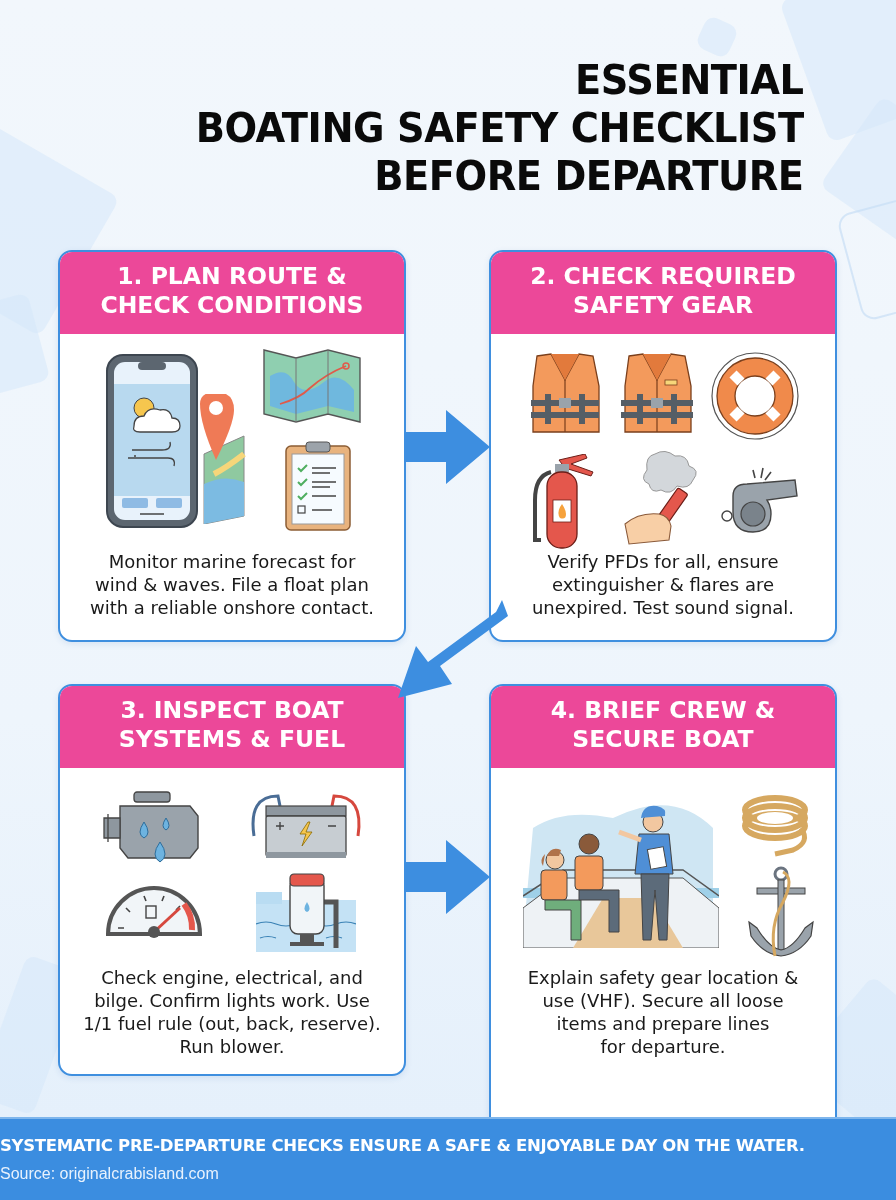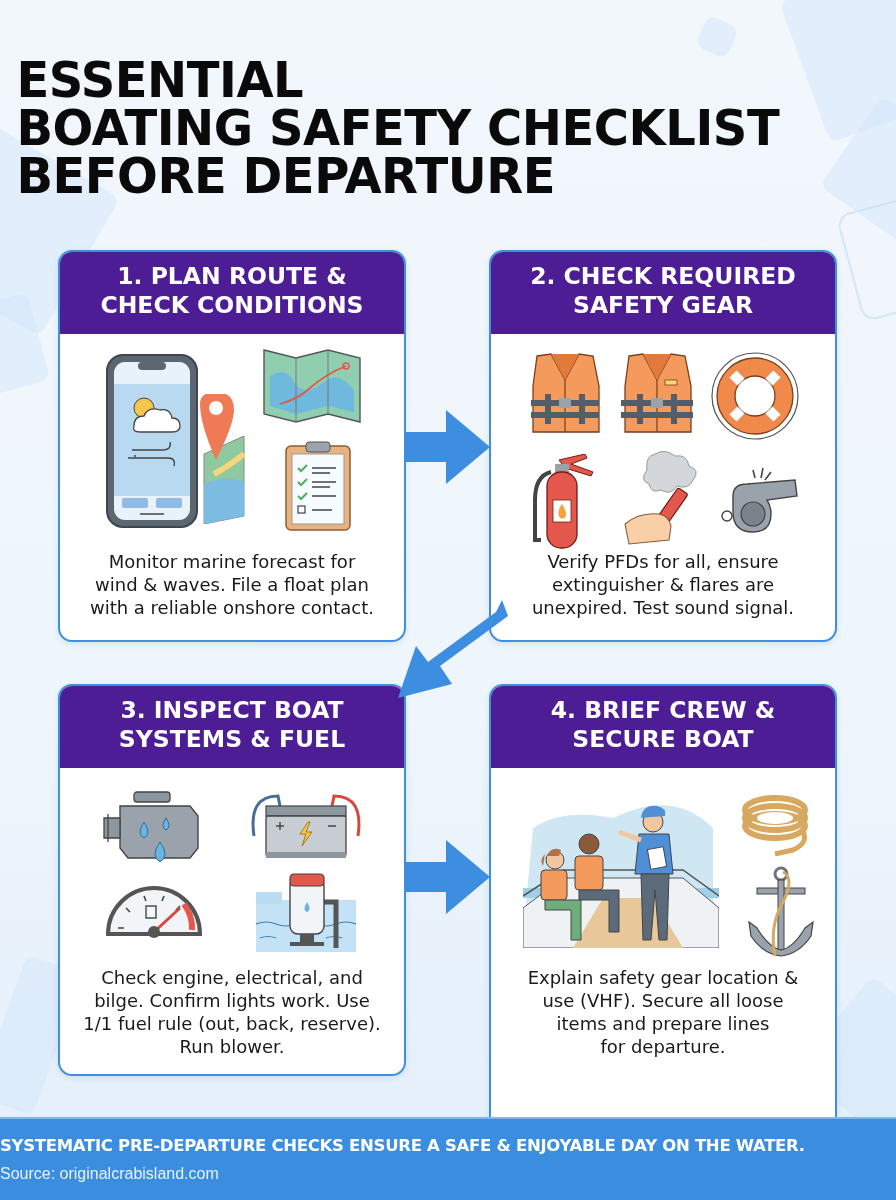--- a/index.html
+++ b/index.html
@@ -7,33 +7,33 @@
   body {
     position: relative;
     background: linear-gradient(180deg, #f2f7fc 0%, #eef5fc 60%, #e3effb 100%);
     font-family: "Liberation Sans", "DejaVu Sans", sans-serif;
     color: #111;
   }
   .bg-shape { position: absolute; background: #d6e8f9; opacity: .55; border-radius: 10px; }
   .bg-outline { position: absolute; border: 2px solid #c8def5; border-radius: 14px; opacity: .7; }
 
   .title {
-    position: absolute; left: 0; top: 56px; width: 820px; text-align: left;
+    position: absolute; left: 0; top: 56px; width: 820px; text-align: right;
     font-family: "DejaVu Sans", sans-serif; font-weight: 900;
-    font-size: 50px; line-height: 48px; letter-spacing: -0.5px; color: #0a0a0a;
+    font-size: 40px; line-height: 48px; letter-spacing: -0.5px; color: #0a0a0a;
   }
   .title div { transform: scaleX(0.96); }
 
   .card {
     position: absolute; width: 348px; background: #fff;
     border: 2.5px solid #3f8fdf; border-radius: 14px; overflow: hidden;
     box-shadow: 0 2px 6px rgba(40,100,170,.12);
   }
   .card-head {
-    background: #4c1d95; color: #fff; text-align: center;
+    background: #ec4899; color: #fff; text-align: center;
     font-family: "DejaVu Sans", sans-serif; font-weight: bold;
     font-size: 23.5px; line-height: 29px; padding: 10px 6px 6px; height: 82px;
   }
   .card-body { position: relative; height: calc(100% - 82px); padding-left: 22px; }
   .card-text {
     position: absolute; left: 0; right: 0; text-align: center;
     font-size: 18px; line-height: 23px; color: #1a1a1a; padding: 0 10px;
     font-family: "DejaVu Sans", sans-serif;
   }
   .icon { position: absolute; }

